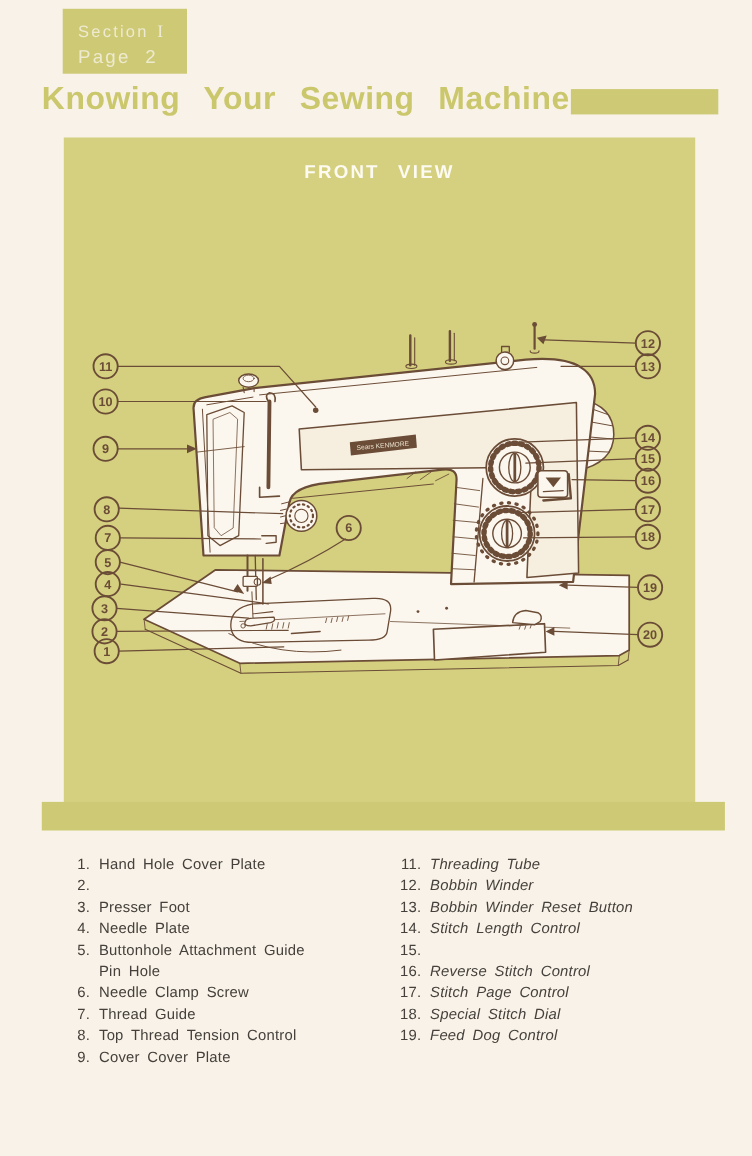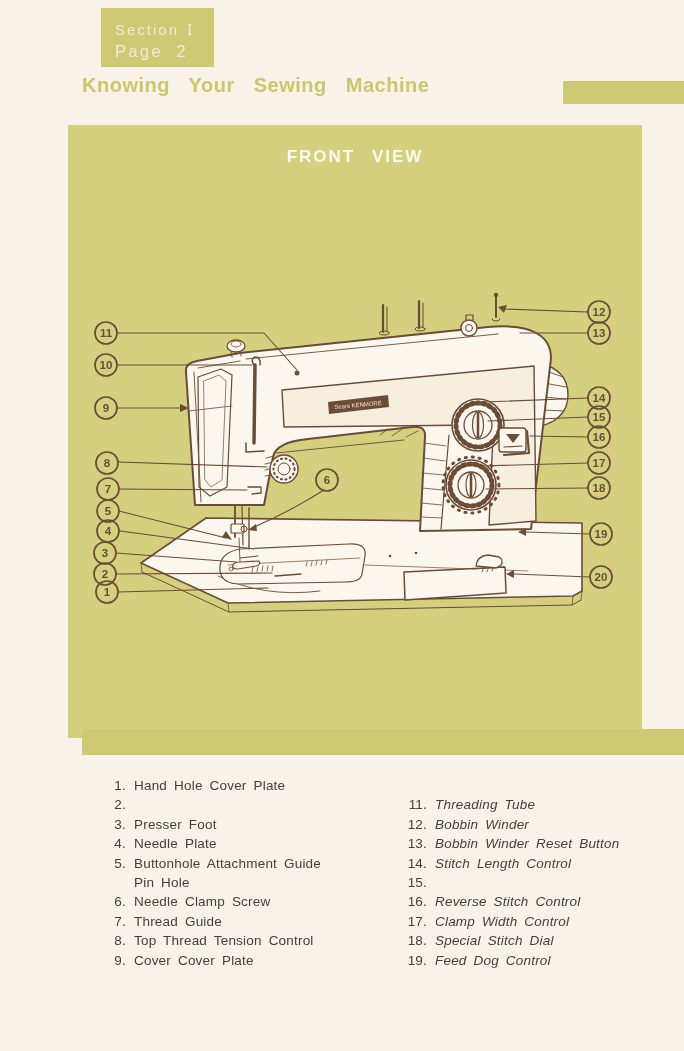--- a/index.html
+++ b/index.html
@@ -13,44 +13,44 @@
     --caption-text:#fdfaf2;
     --box-text:#eeead0;
   }
   html,body{margin:0;padding:0;}
   body{
     width:684px;height:1051px;
     background:var(--paper);
     font-family:"Liberation Sans", sans-serif;
     position:relative;overflow:hidden;
   }
-  .page{position:absolute;inset:0;margin-left:44px;}
+  .page{position:absolute;inset:0;}
 
   .section-box{
     position:absolute;left:57px;top:8px;width:113px;height:59px;
     background:var(--olive-accent);
     color:var(--box-text);
     box-sizing:border-box;padding:13px 0 0 14px;
   }
   .section-line{font-size:15px;letter-spacing:2px;}
   .section-line .numeral{font-family:"Liberation Serif", serif;font-size:16px;margin-left:8px;}
   .page-line{font-size:17px;letter-spacing:2px;margin-top:3px;}
 
   h1.title{
     position:absolute;left:38px;top:74px;margin:0;
-    font-size:20px;font-weight:bold;color:var(--title-text);
+    font-size:29px;font-weight:bold;color:var(--title-text);
     letter-spacing:0.5px;word-spacing:13px;white-space:nowrap;
   }
   .title-bar{
     position:absolute;left:519px;top:81px;width:134px;height:23px;
     background:var(--olive-accent);
   }
 
   .diagram-panel{
-    position:absolute;left:24px;top:125px;width:574px;height:613px;
+    position:absolute;left:58px;top:125px;width:574px;height:613px;
     background:var(--olive-panel);
   }
   .front-view-caption{
     position:absolute;left:0;top:22px;width:100%;text-align:center;
     color:var(--caption-text);font-size:17px;font-weight:bold;
     letter-spacing:2px;word-spacing:10px;
   }
   .diagram-svg{position:absolute;left:0;top:0;width:574px;height:580px;color:var(--ink);}
   .bodyfill{fill:var(--machine-body);}
 
@@ -59,21 +59,21 @@
     background:var(--olive-accent);
   }
 
   .legend{
     position:absolute;left:60px;top:776px;width:580px;
     display:flex;color:var(--legend-text);
     font-size:13.5px;line-height:19.4px;letter-spacing:0.2px;word-spacing:3px;
   }
   .legend-col{display:flex;flex-direction:column;}
   .legend-col.left{width:295px;}
-  .legend-col.right{flex:1;justify-content:flex-end;}
+  .legend-col.right{flex:1;}
   .legend-item{display:flex;align-items:flex-start;}
   .legend-item .num{display:inline-block;text-align:right;flex:0 0 auto;}
   .legend-col.left .num{width:22px;}
   .legend-col.right .num{width:28px;}
   .legend-item .lbl{display:inline-block;margin-left:8px;}
   .legend-col.left .lbl{max-width:200px;}
   .legend-col.right .lbl{max-width:215px;font-style:italic;}
 </style>
 </head>
 <body>
@@ -396,21 +396,21 @@
         </div>
         <div class="legend-item">
           <span class="num">15.</span>
         </div>
         <div class="legend-item">
           <span class="num">16.</span>
           <span class="lbl">Reverse Stitch Control</span>
         </div>
         <div class="legend-item">
           <span class="num">17.</span>
-          <span class="lbl">Clamp Width Control</span>
+          <span class="lbl">Stitch Page Control</span>
         </div>
         <div class="legend-item">
           <span class="num">18.</span>
           <span class="lbl">Special Stitch Dial</span>
         </div>
         <div class="legend-item">
           <span class="num">19.</span>
           <span class="lbl">Feed Dog Control</span>
         </div>
       </div>

